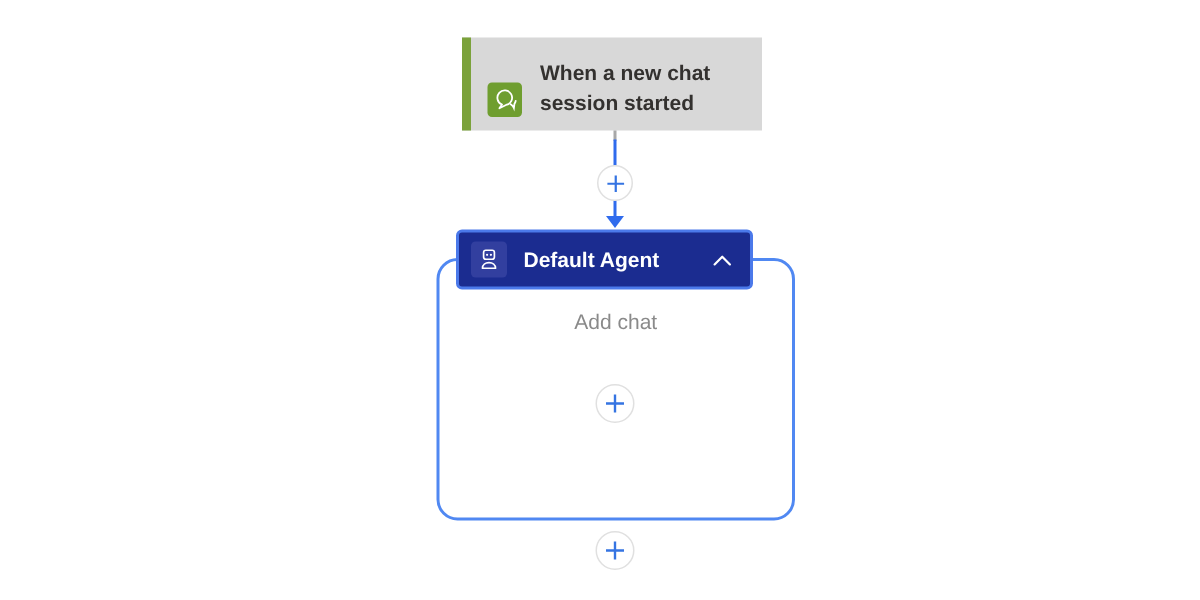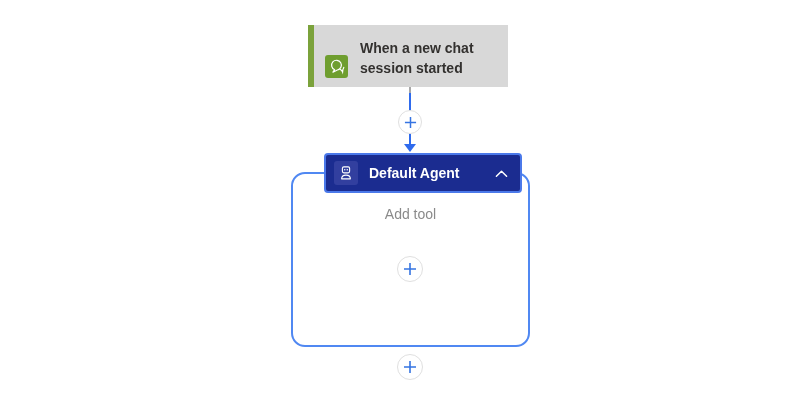--- a/index.html
+++ b/index.html
@@ -57,21 +57,21 @@
   .plus-bottom   { left: 397px; top: 354px; width: 26px; height: 26px; }
 
   
   .agent-container {
     position: absolute; left: 291px; top: 172px;
     width: 239px; height: 175px; box-sizing: border-box;
     background: #ffffff;
     border: 2px solid #5088f2; border-radius: 14px;
   }
   .agent-header {
-    position: absolute; left: 324px; top: 153px;
+    position: absolute; left: 304px; top: 153px;
     width: 198px; height: 40px; box-sizing: border-box;
     background: #1b2c90;
     border: 2px solid #4b79ea; border-radius: 4px;
     display: flex; align-items: center;
     padding: 0 10px 0 8px;
     cursor: pointer;
   }
   .agent-icon-chip {
     width: 24px; height: 24px;
     background: #323f9f; border-radius: 3px;
@@ -130,21 +130,21 @@
       </svg>
     </span>
     <span class="agent-title">Default Agent</span>
     <button class="agent-collapse">
       <svg width="13" height="9" viewBox="0 0 14 9">
         <path d="M1.5 7.5 L7 2 L12.5 7.5" fill="none" stroke="#ffffff" stroke-width="1.6" stroke-linecap="round" stroke-linejoin="round"></path>
       </svg>
     </button>
   </div>
 
-  <div class="add-tool-label">Add tool</div>
+  <div class="add-tool-label">Add chat</div>
 
   <button class="plus-circle plus-addtool">
     <svg width="14" height="14" viewBox="0 0 14 14">
       <path d="M7 1 V13 M1 7 H13" stroke="#3574e2" stroke-width="1.6" fill="none"></path>
     </svg>
   </button>
 
   <button class="plus-circle plus-bottom">
     <svg width="14" height="14" viewBox="0 0 14 14">
       <path d="M7 1 V13 M1 7 H13" stroke="#3574e2" stroke-width="1.6" fill="none"></path>

